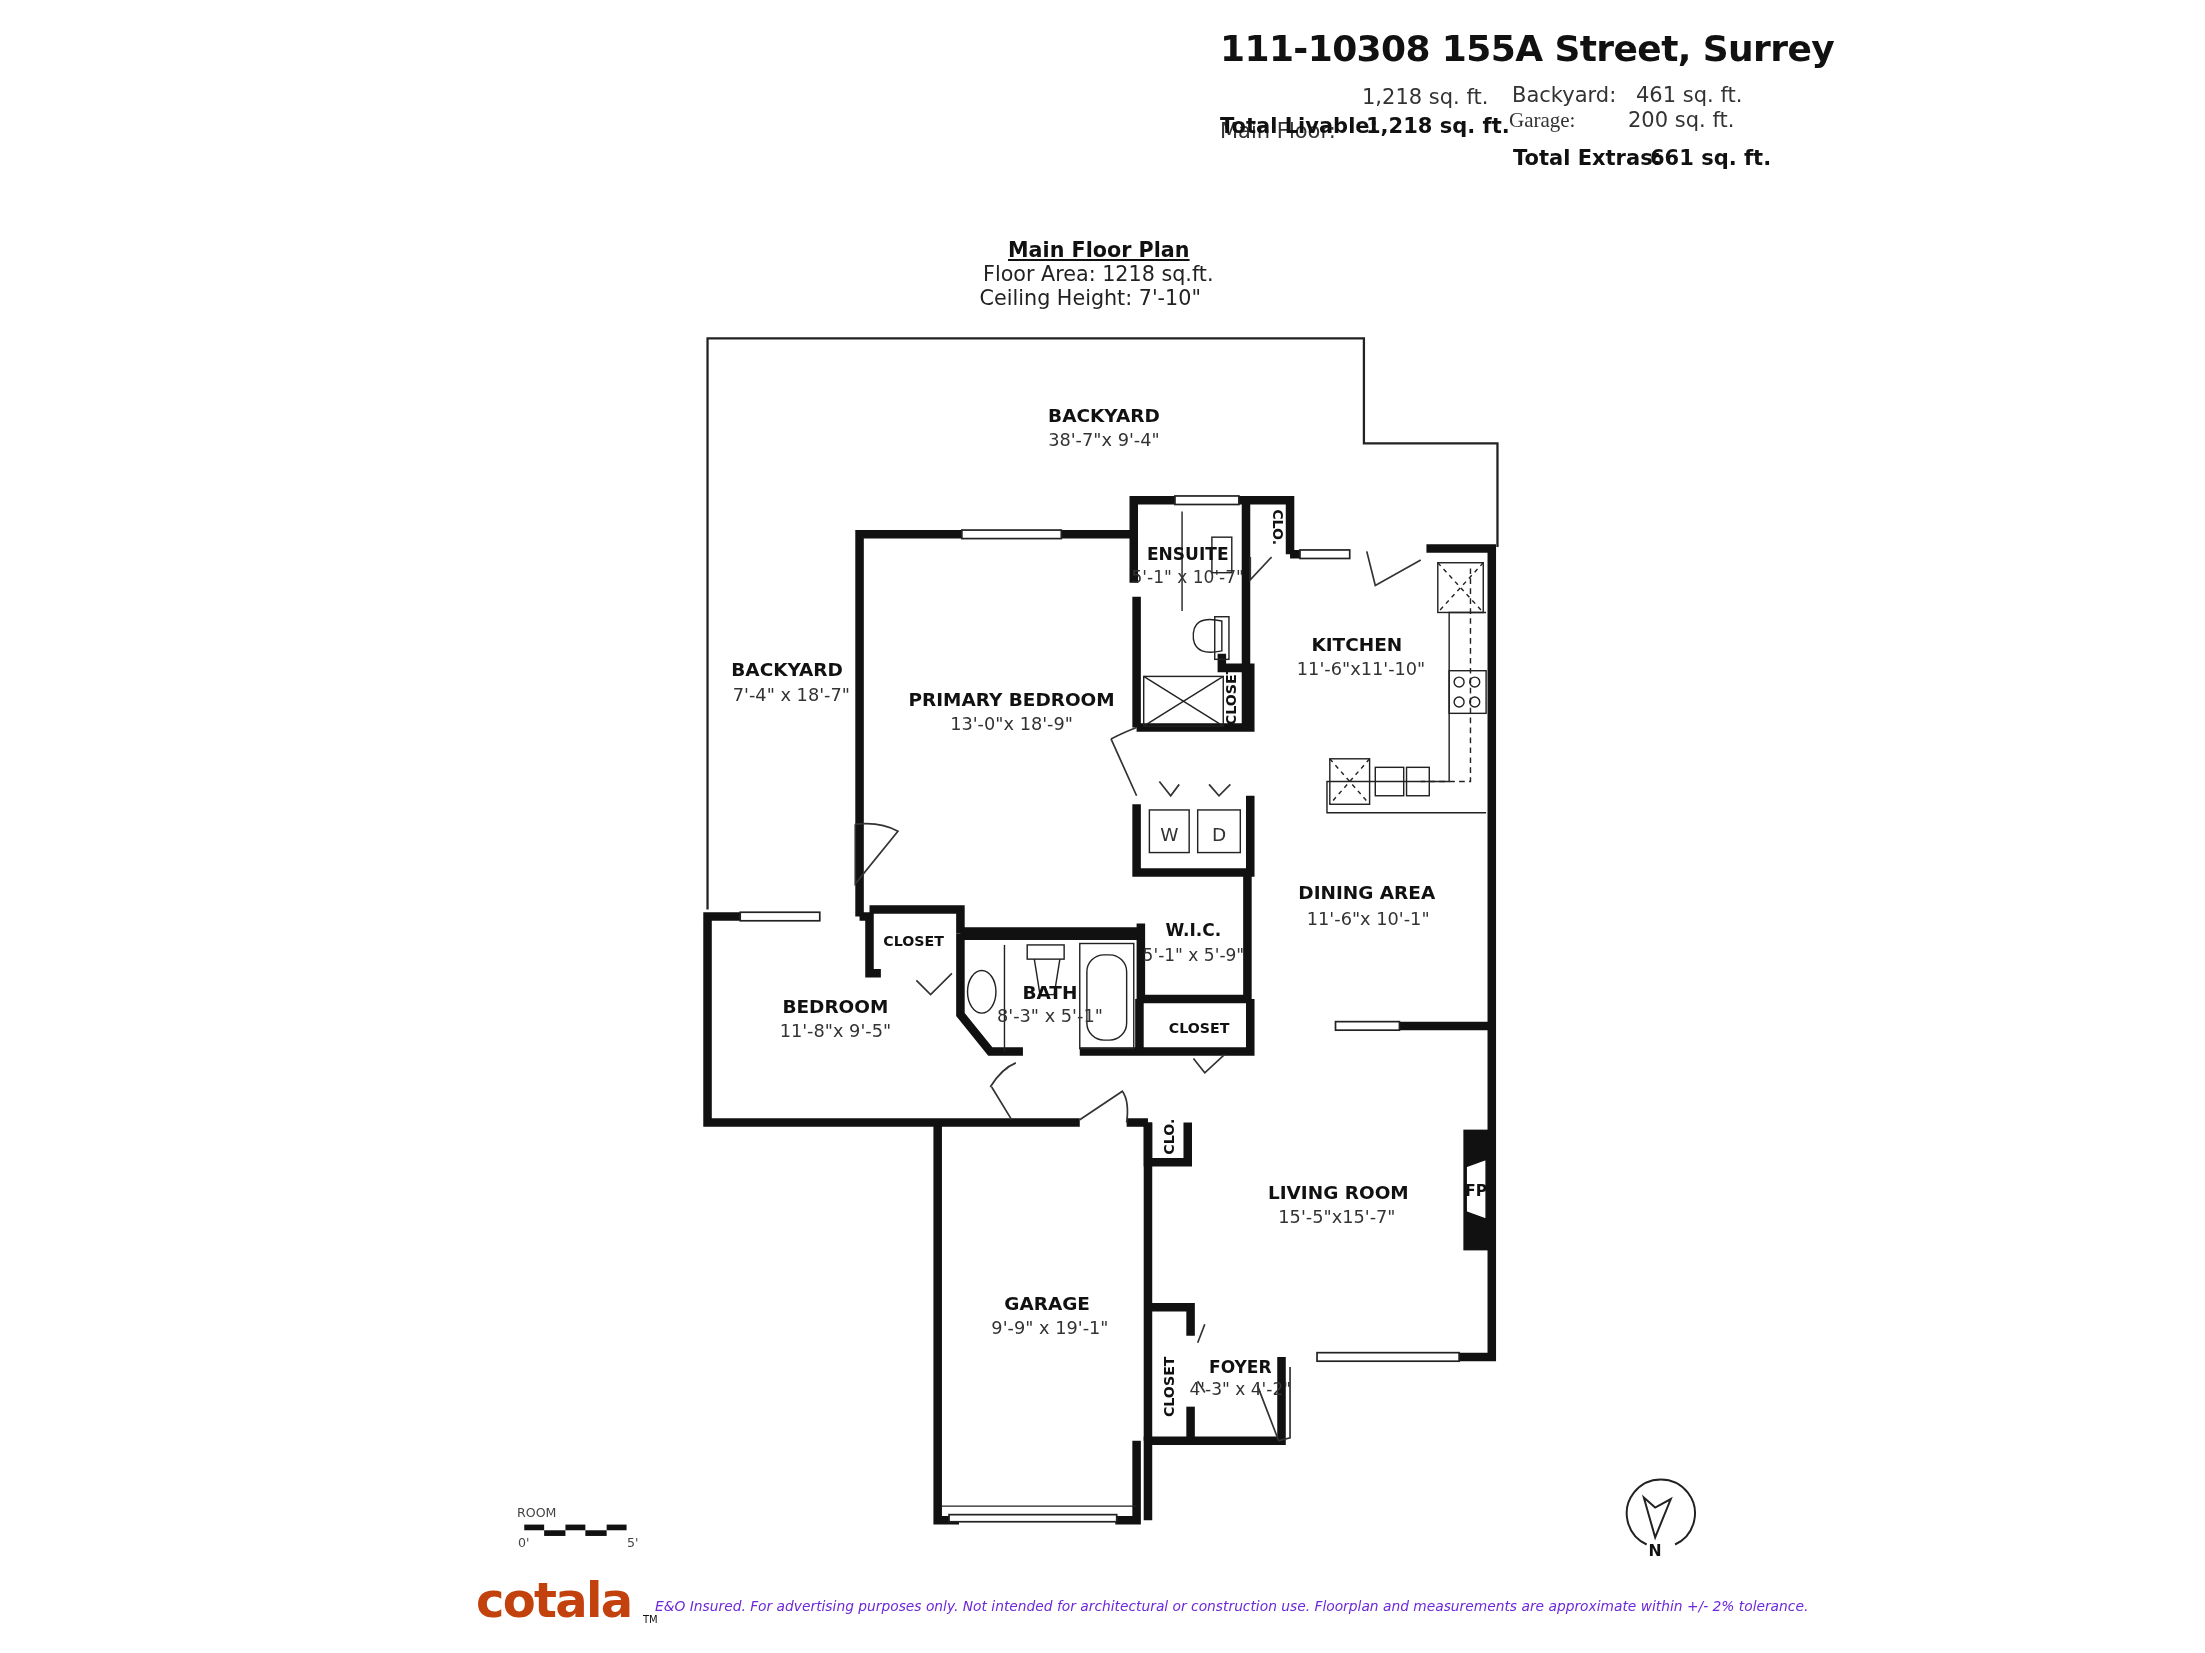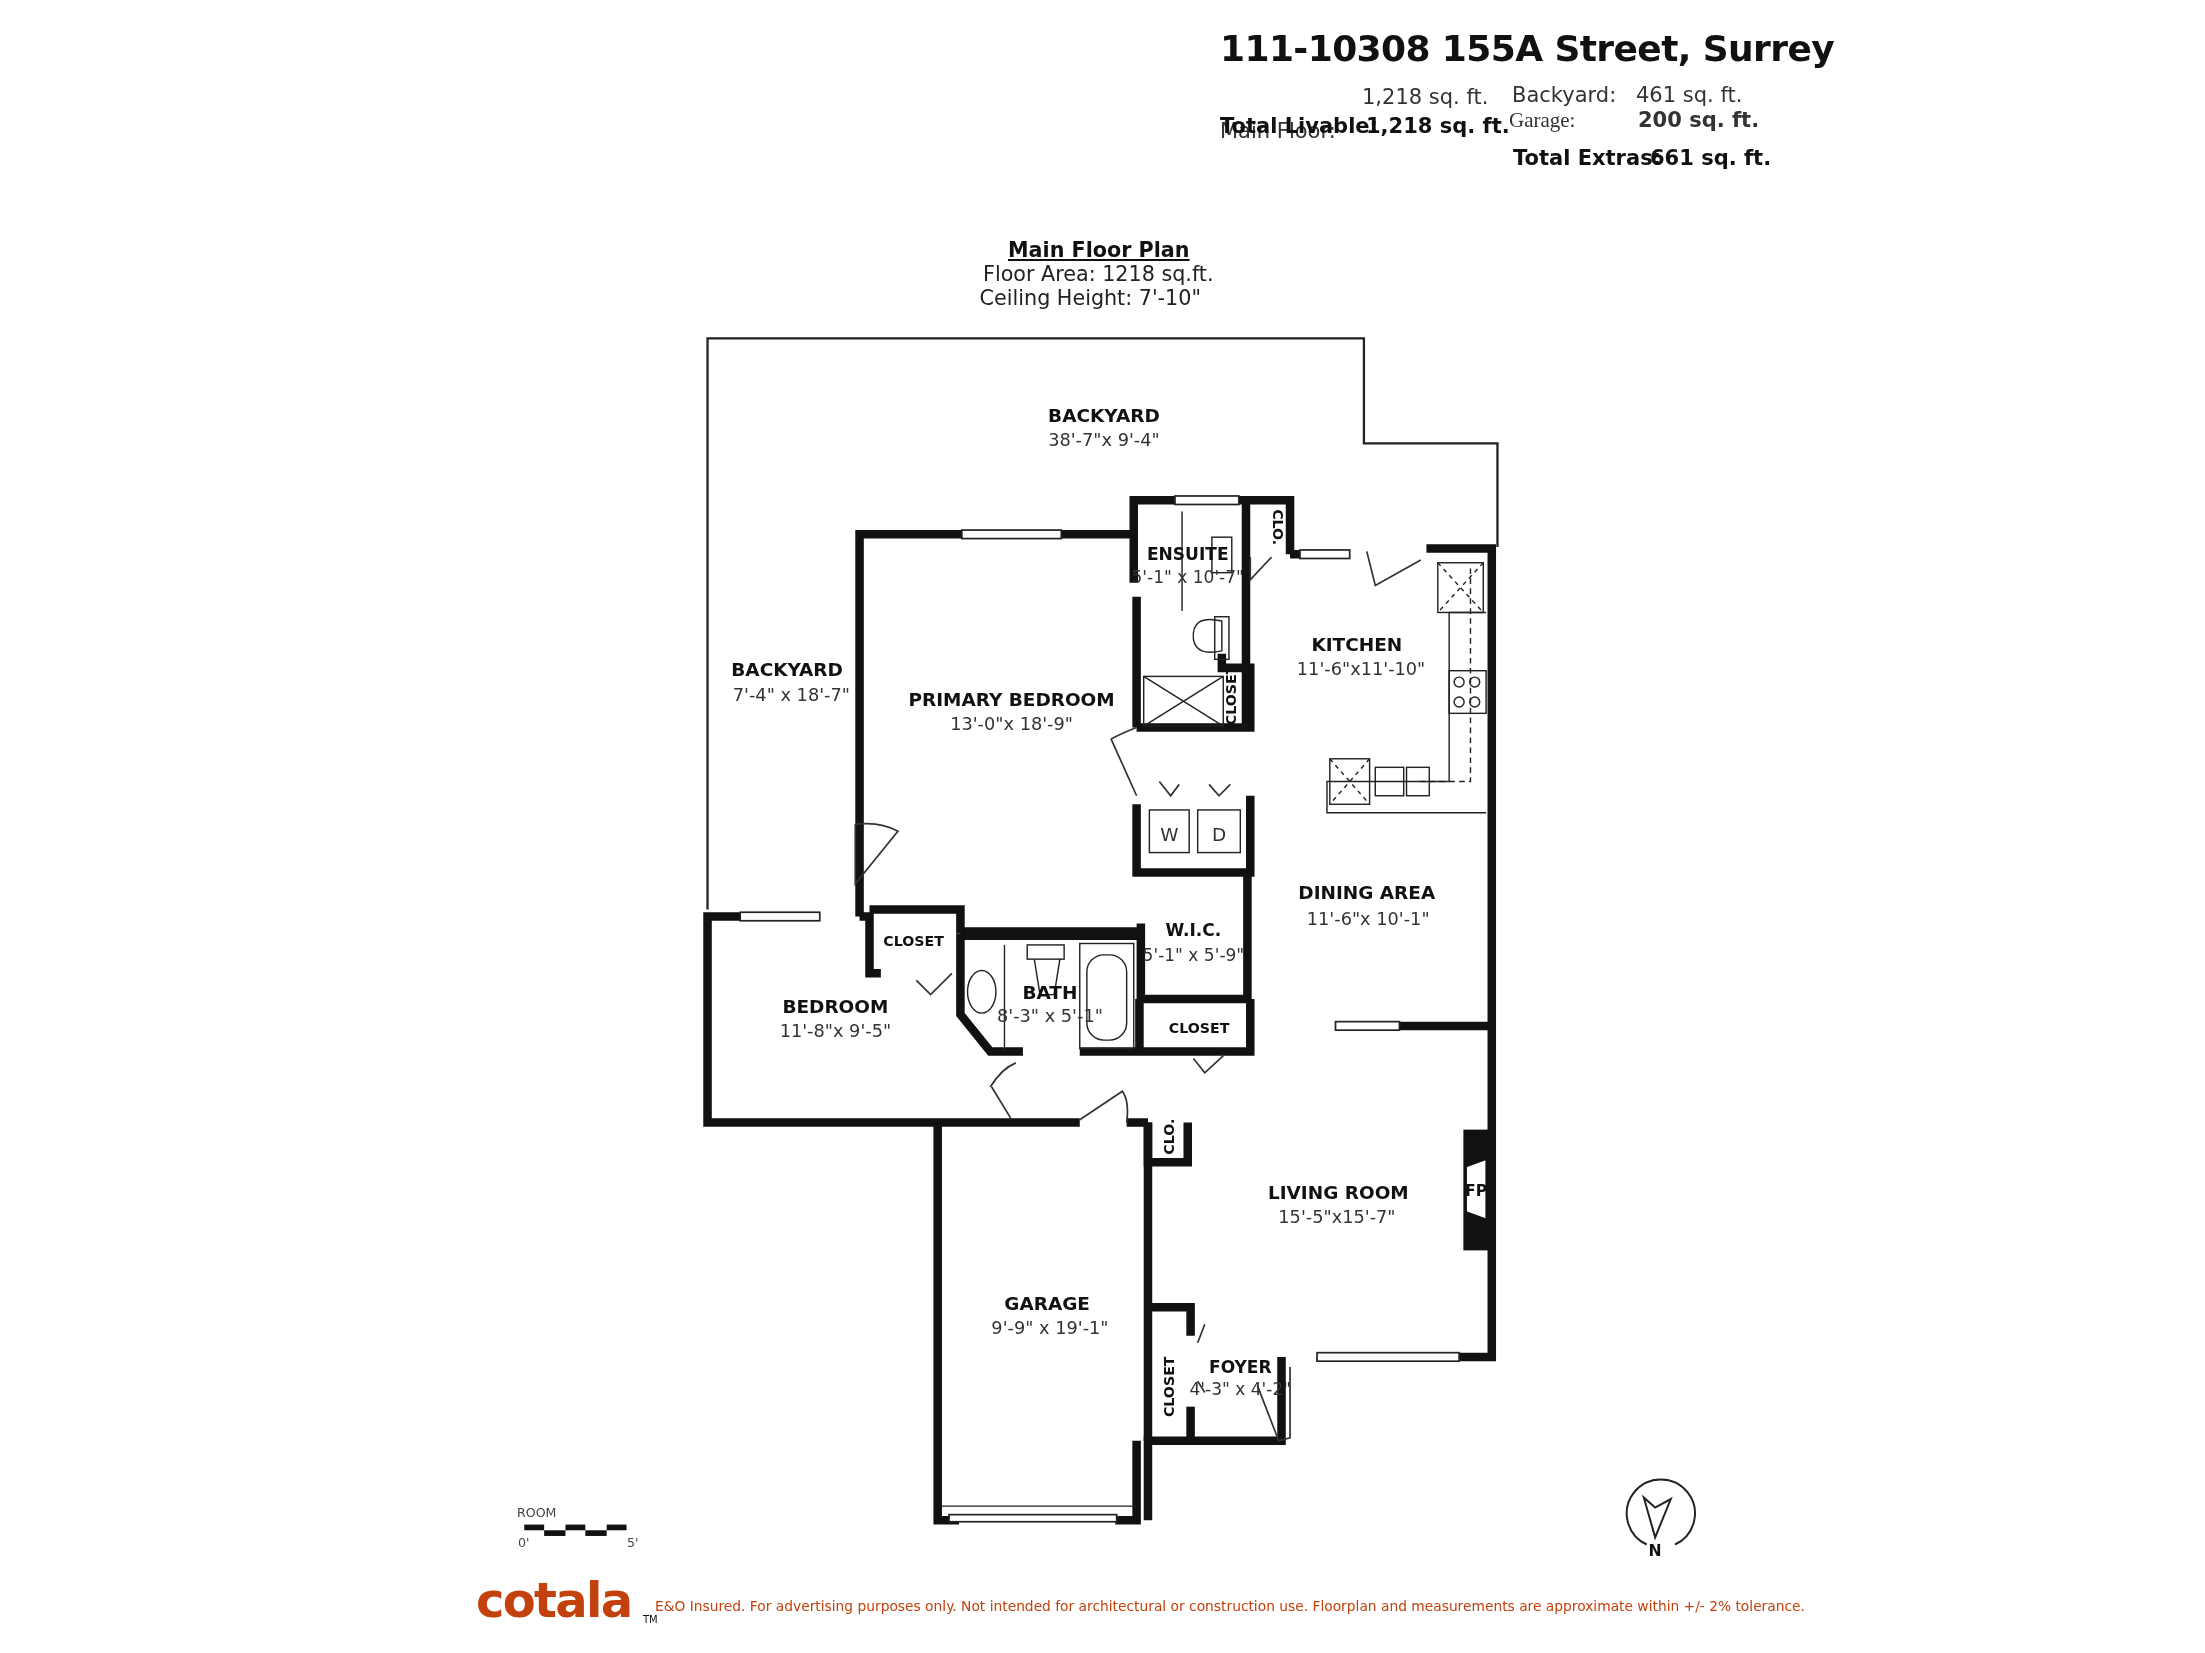--- a/index.html
+++ b/index.html
@@ -10,39 +10,39 @@
   .stat.bold { font-weight: bold; color: #111; }
   .plan-head { position: absolute; left: 983px; top: 238px; }
   .plan-title { font-size: 20.7px; font-weight: bold; text-decoration: underline; color: #111; white-space: nowrap; margin-left: 25px; }
   .plan-sub { font-size: 20.7px; color: #222; white-space: nowrap; line-height: 24px; }
   svg.plan { position: absolute; left: 0; top: 0; width: 2205px; height: 1654px; }
   .rl { font-family: "DejaVu Sans", sans-serif; font-weight: bold; font-size: 13px; fill: #111; text-anchor: middle; }
   .rd { font-family: "DejaVu Sans", sans-serif; font-size: 12.5px; fill: #333; text-anchor: middle; }
   .sm { font-family: "DejaVu Sans", sans-serif; font-weight: bold; font-size: 10px; fill: #111; text-anchor: middle; }
   .footer-logo { position: absolute; left: 476px; top: 1572px; font-size: 48px; font-weight: bold; letter-spacing: -1.7px; color: #c2410c; }
   .footer-tm { position: absolute; left: 643px; top: 1614px; font-size: 10px; color: #111; }
-  .footer-disc { position: absolute; left: 655px; top: 1598px; font-size: 13.8px; color: #c2410c; white-space: nowrap; }
+  .footer-disc { position: absolute; left: 655px; top: 1598px; font-size: 13.8px; color: #6d28d9; white-space: nowrap; font-style: italic; }
   .scale { position: absolute; left: 517px; top: 1505px; }
   .scale-label { position: absolute; left: 0; top: 0; font-size: 12.6px; color: #444; }
   .scale-0 { position: absolute; left: 1.1px; top: 30px; font-size: 12.6px; color: #444; }
   .scale-5 { position: absolute; left: 110px; top: 30px; font-size: 12.6px; color: #444; }
 </style>
 </head>
 <body>
 
 <div class="header">
   <div class="addr">111-10308 155A Street, Surrey</div>
   <div class="stat" style="left:0;top:57px;margin-top:34px;">Main Floor:</div>
   <div class="stat" style="left:142px;top:57px;">1,218 sq. ft.</div>
   <div class="stat bold" style="left:0;top:86px;">Total Livable:</div>
   <div class="stat bold" style="left:146px;top:86px;">1,218 sq. ft.</div>
   <div class="stat" style="left:292px;top:55px;">Backyard:</div>
   <div class="stat" style="left:416px;top:55px;">461 sq. ft.</div>
   <div class="stat" style="left:289px;top:80px;font-family:Liberation Serif, serif;">Garage:</div>
-  <div class="stat" style="left:418px;top:80px;font-weight:bold;">200 sq. ft.</div>
+  <div class="stat" style="left:408px;top:80px;">200 sq. ft.</div>
   <div class="stat bold" style="left:293px;top:118px;">Total Extras:</div>
   <div class="stat bold" style="left:430px;top:118px;">661 sq. ft.</div>
 </div>
 
 <div class="plan-head">
   <div class="plan-title">Main Floor Plan</div>
   <div class="plan-sub">Floor Area: 1218 sq.ft.</div>
   <div class="plan-sub" style="margin-left:-3.4px;">Ceiling Height: 7'-10"</div>
 </div>
 

